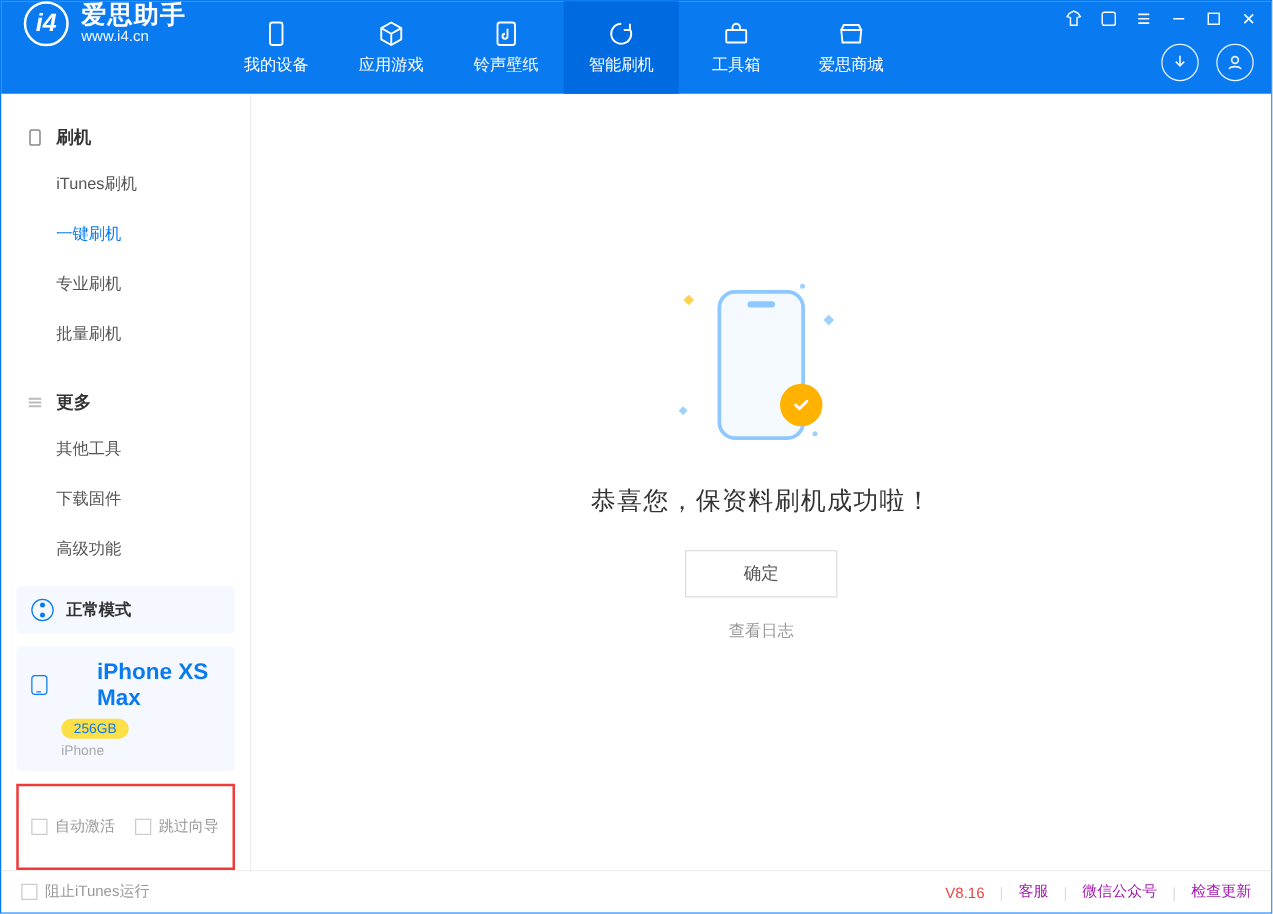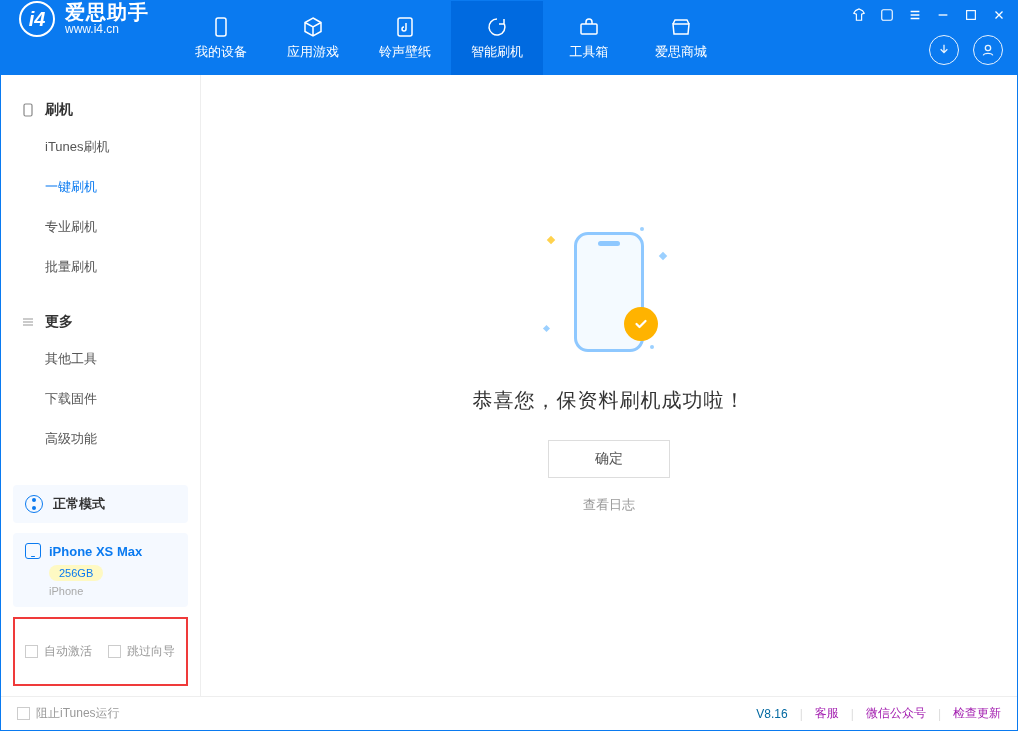--- a/index.html
+++ b/index.html
@@ -41,22 +41,22 @@
 .mode-ic { width: 18px; height: 18px; border: 1.5px solid #0a7af0; border-radius: 50%; position: relative; }
 .mode-ic::before, .mode-ic::after { content: ""; position: absolute; width: 4px; height: 4px; background: #0a7af0; border-radius: 50%; }
 .mode-ic::before { top: 2px; left: 6px; }
 .mode-ic::after { bottom: 2px; right: 6px; }
 .mode-label { font-size: 13px; color: #333; font-weight: 600; }
 
 .device-card { background: #f5f9ff; border-radius: 4px; padding: 10px 12px; }
 .device-row1 { display: flex; align-items: center; gap: 8px; }
 .device-ic { width: 16px; height: 16px; border: 1.5px solid #0a7af0; border-radius: 3px; position: relative; }
 .device-ic::after { content: ""; position: absolute; bottom: 1px; left: 50%; transform: translateX(-50%); width: 4px; height: 1.5px; background: #0a7af0; border-radius: 1px; }
-.device-name { font-size: 13px; color: #0a7af0; font-weight: 700; }
-.device-cap { display: inline-block; margin-top: 6px; margin-left: 24px; background: #fef9c3; color: #0a7af0; font-size: 11px; padding: 2px 10px; border-radius: 10px; }
+.device-name { font-size: 18px; color: #0a7af0; font-weight: 700; margin-left: 32px; }
+.device-cap { display: inline-block; margin-top: 6px; margin-left: 24px; background: #fde047; color: #0a7af0; font-size: 11px; padding: 2px 10px; border-radius: 10px; }
 .device-type { margin-top: 4px; margin-left: 24px; font-size: 11px; color: #aaa; }
 
 .redbox-wrap { margin-top: 10px; }
 .redbox { border: 2px solid #ef3a3a; padding: 24px 10px; display: flex; gap: 16px; align-items: center; }
 .chk { display: flex; align-items: center; gap: 6px; font-size: 12px; color: #999; cursor: pointer; }
 .chk-box { width: 13px; height: 13px; border: 1px solid #ccc; background: #fff; }
 
 
 .main { flex: 1; display: flex; align-items: center; justify-content: center; position: relative; }
 .result { display: flex; flex-direction: column; align-items: center; margin-top: -40px; }
@@ -74,21 +74,21 @@
 .dot.d2 { bottom: 18px; right: 30px; }
 
 .result-title { font-size: 20px; color: #333; margin-bottom: 26px; letter-spacing: 1px; }
 .ok-btn { border: 1px solid #ddd; background: #fff; padding: 9px 46px; font-size: 14px; color: #555; cursor: pointer; margin-bottom: 18px; }
 .log-link { font-size: 13px; color: #999; cursor: pointer; }
 
 
 .statusbar { height: 34px; border-top: 1px solid #eee; display: flex; align-items: center; padding: 0 16px; font-size: 12px; color: #999; gap: 8px; }
 .statusbar .sb-chk { display: flex; align-items: center; gap: 6px; cursor: pointer; }
 .sb-right { margin-left: auto; display: flex; align-items: center; gap: 12px; }
-.sb-ver { color: #0369a1; }
+.sb-ver { color: #ef4444; }
 .sb-sep { color: #ddd; }
 .sb-link { color: #a21caf; cursor: pointer; }
 </style>
 </head>
 <body>
 
 <div class="app-window">
 
   <div class="titlebar">
     <div class="brand">

